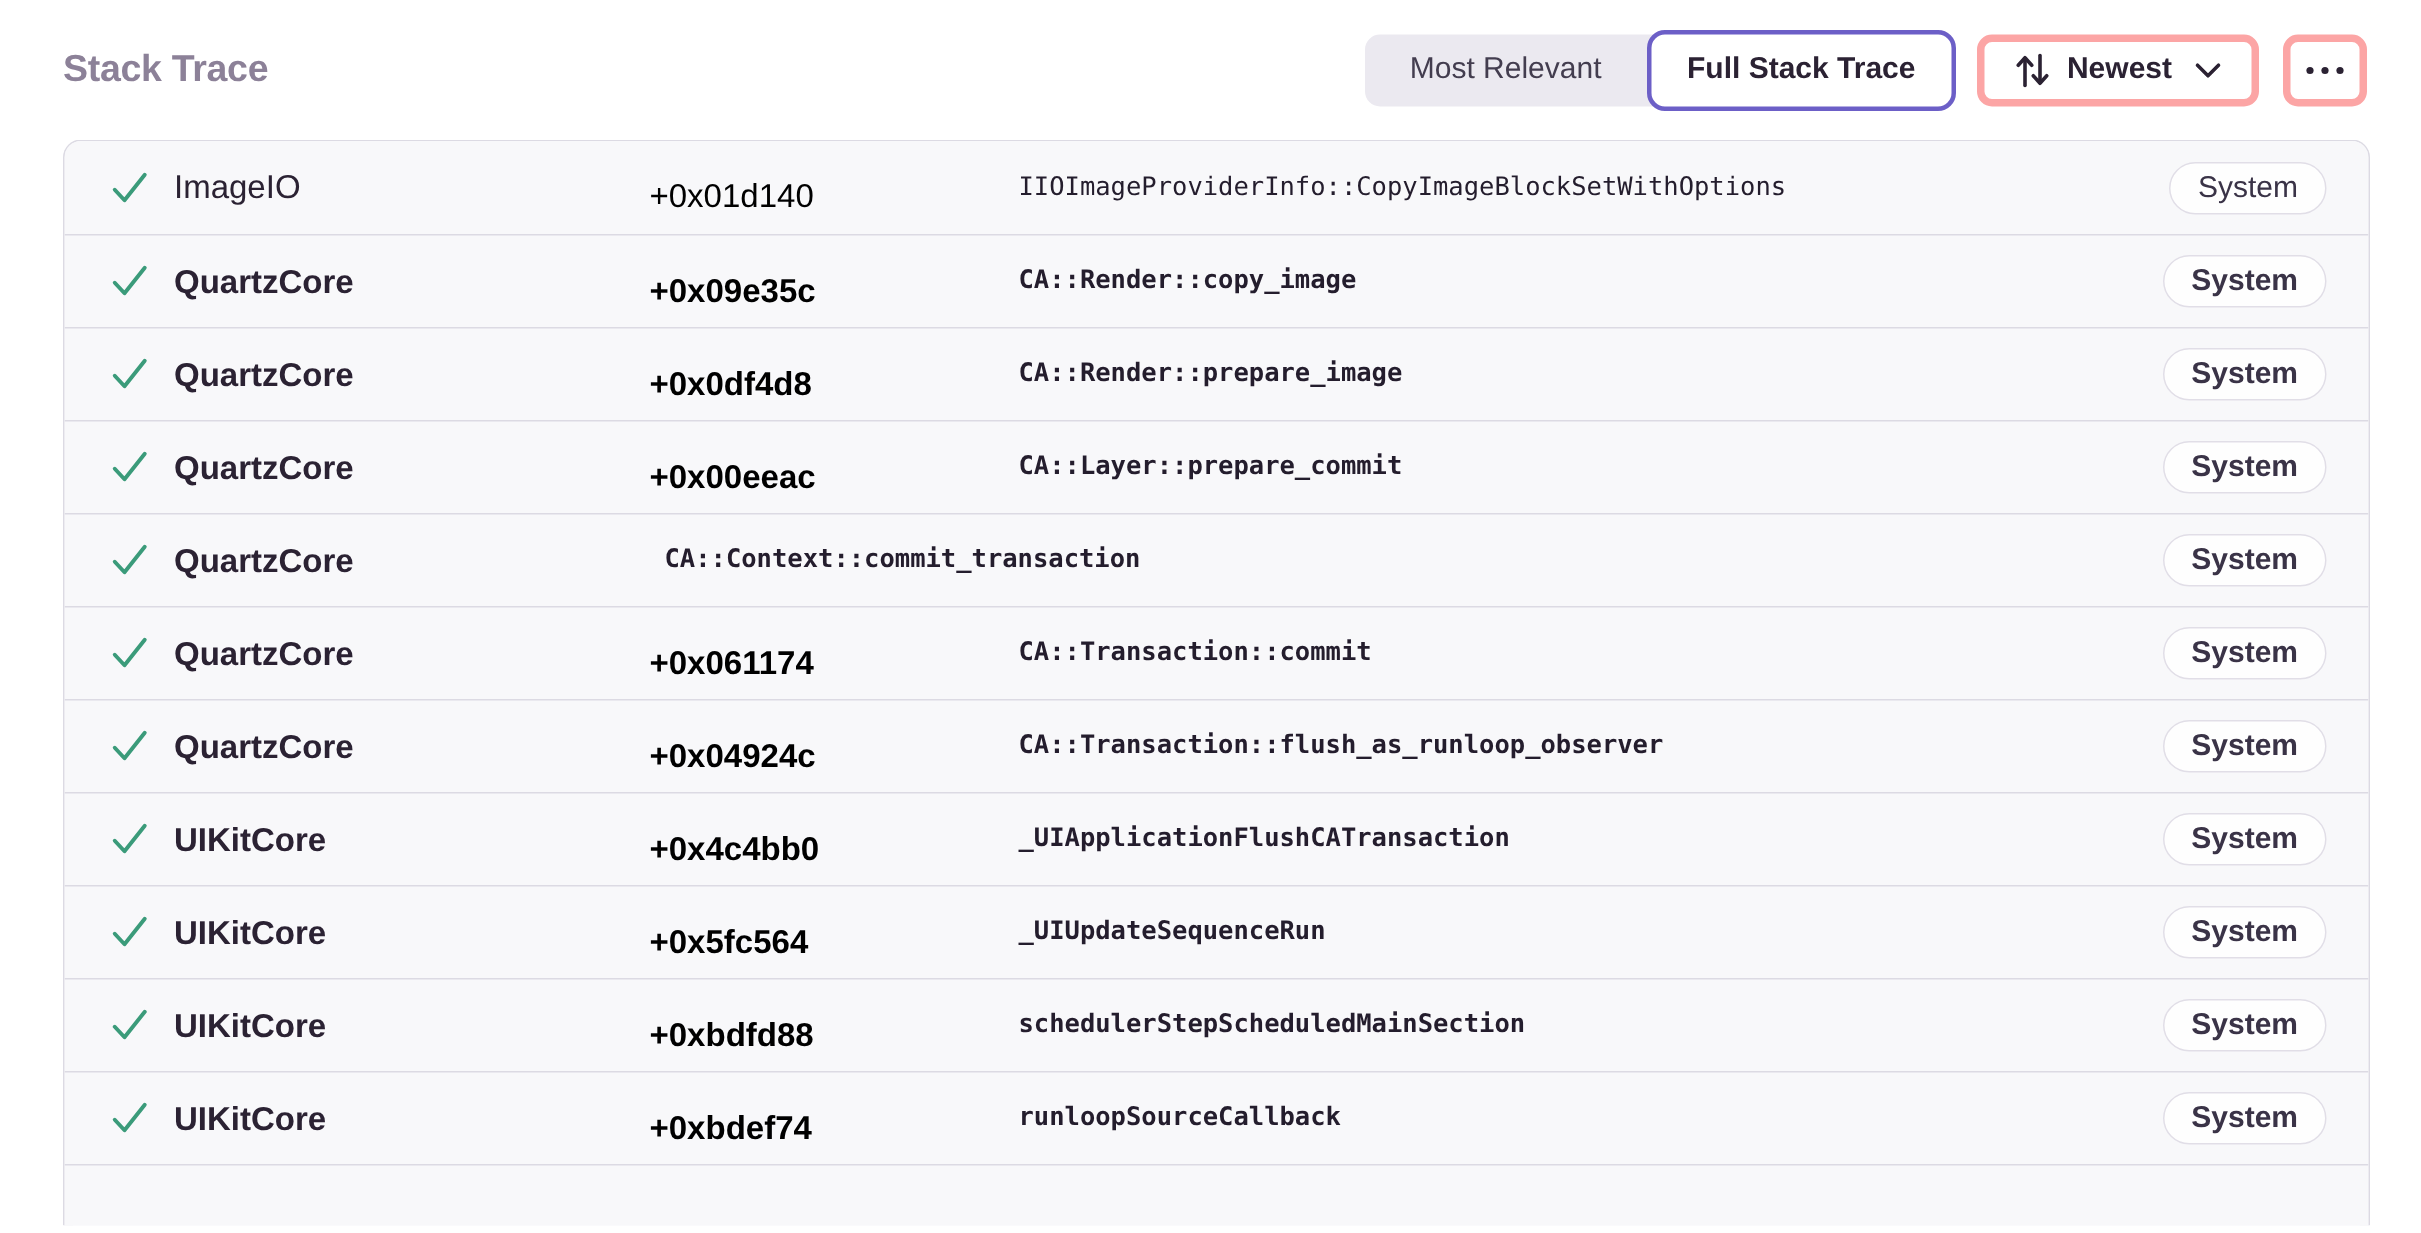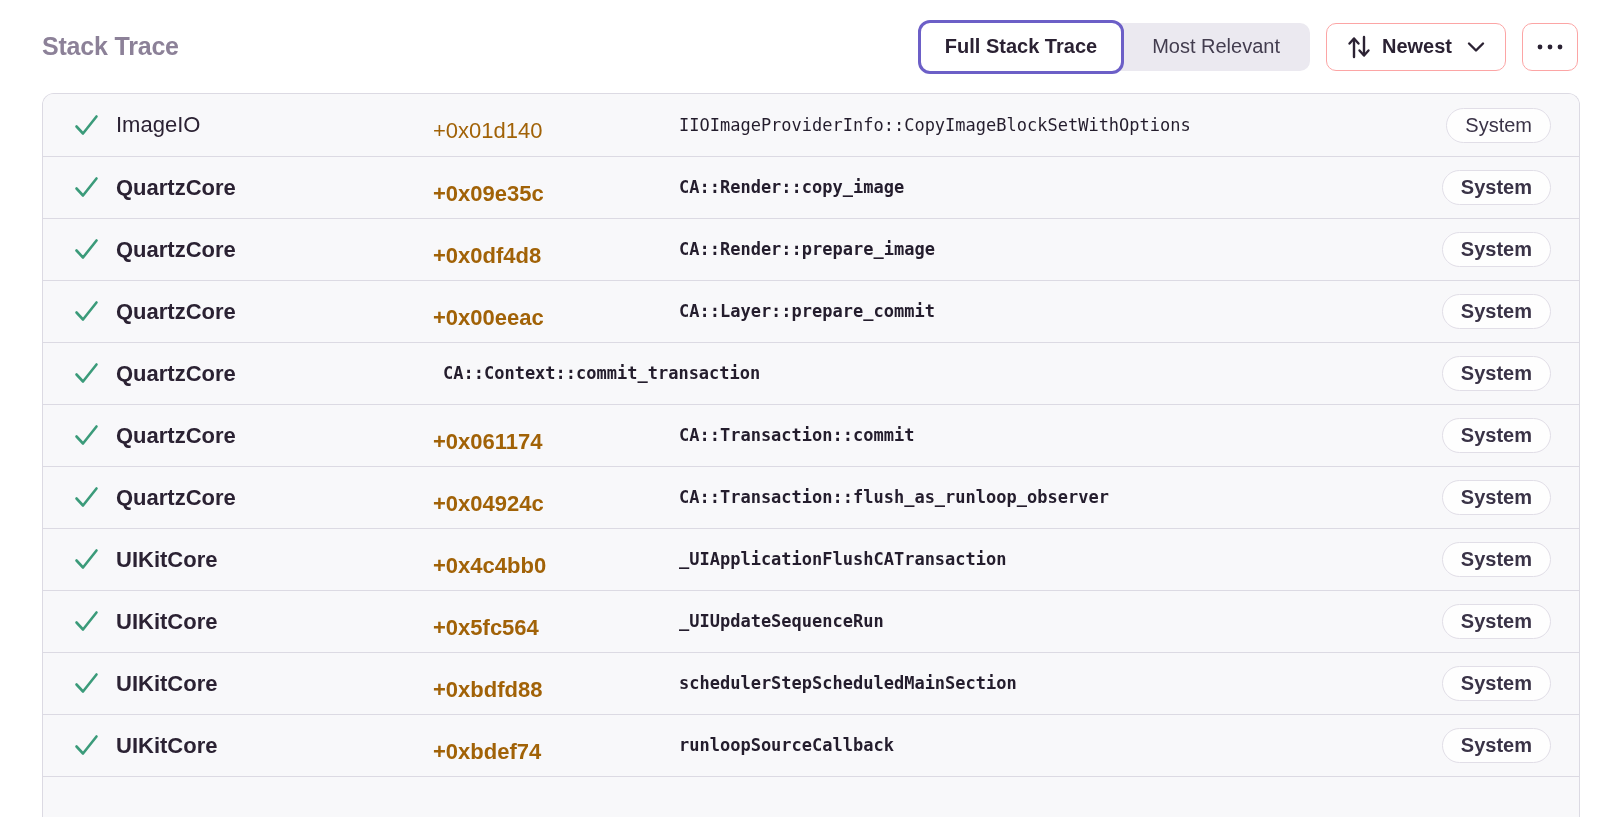--- a/index.html
+++ b/index.html
@@ -57,21 +57,21 @@
     height: 54px;
     padding: 0 24px;
     margin-right: -2px;
     font-weight: 700;
     color: #2b2233;
     box-sizing: border-box;
   }
   .btn {
     height: 48px;
     background: #ffffff;
-    border: 1px solid #fca5a5;
+    border: 5px solid #fca5a5;
     border-radius: 10px;
     display: flex;
     align-items: center;
     color: #2b2233;
     cursor: pointer;
     font-family: "Liberation Sans", sans-serif;
     box-sizing: border-box;
   }
   .sort-btn {
     gap: 11px;
@@ -109,21 +109,21 @@
     align-items: center;
   }
   .cell-module {
     flex: 0 0 317px;
     font-size: 22px;
     color: #2b2233;
   }
   .cell-offset {
     flex: 0 0 236px;
     font-size: 22px;
-    color: #a16207;
+    color: #000000;
     text-decoration: none;
     cursor: pointer;
     margin-top: 12px;
   }
   .cell-func {
     min-width: 0;
     max-width: 630px;
     word-break: break-all;
     font-family: "DejaVu Sans Mono", monospace;
     font-size: 17px;
@@ -143,22 +143,22 @@
   }
 </style>
 </head>
 <body>
 
 <div class="header">
   <h1 class="page-title">Stack Trace</h1>
 
   <div class="controls">
     <div class="segmented">
+      <button class="seg-btn">Most Relevant</button>
       <button class="seg-btn selected">Full Stack Trace</button>
-      <button class="seg-btn">Most Relevant</button>
     </div>
 
     <button class="btn sort-btn">
       <span style="display:flex;">
         <svg width="24" height="26" viewBox="0 0 24 26" fill="none">
           <path d="M7 23 L7 5" stroke="#2b2233" stroke-width="2.4" stroke-linecap="round"></path>
           <path d="M2.5 9.5 L7 4.5 L11.5 9.5" stroke="#2b2233" stroke-width="2.4" stroke-linecap="round" stroke-linejoin="round" fill="none"></path>
           <path d="M17 3 L17 21" stroke="#2b2233" stroke-width="2.4" stroke-linecap="round"></path>
           <path d="M12.5 16.5 L17 21.5 L21.5 16.5" stroke="#2b2233" stroke-width="2.4" stroke-linecap="round" stroke-linejoin="round" fill="none"></path>
         </svg>

